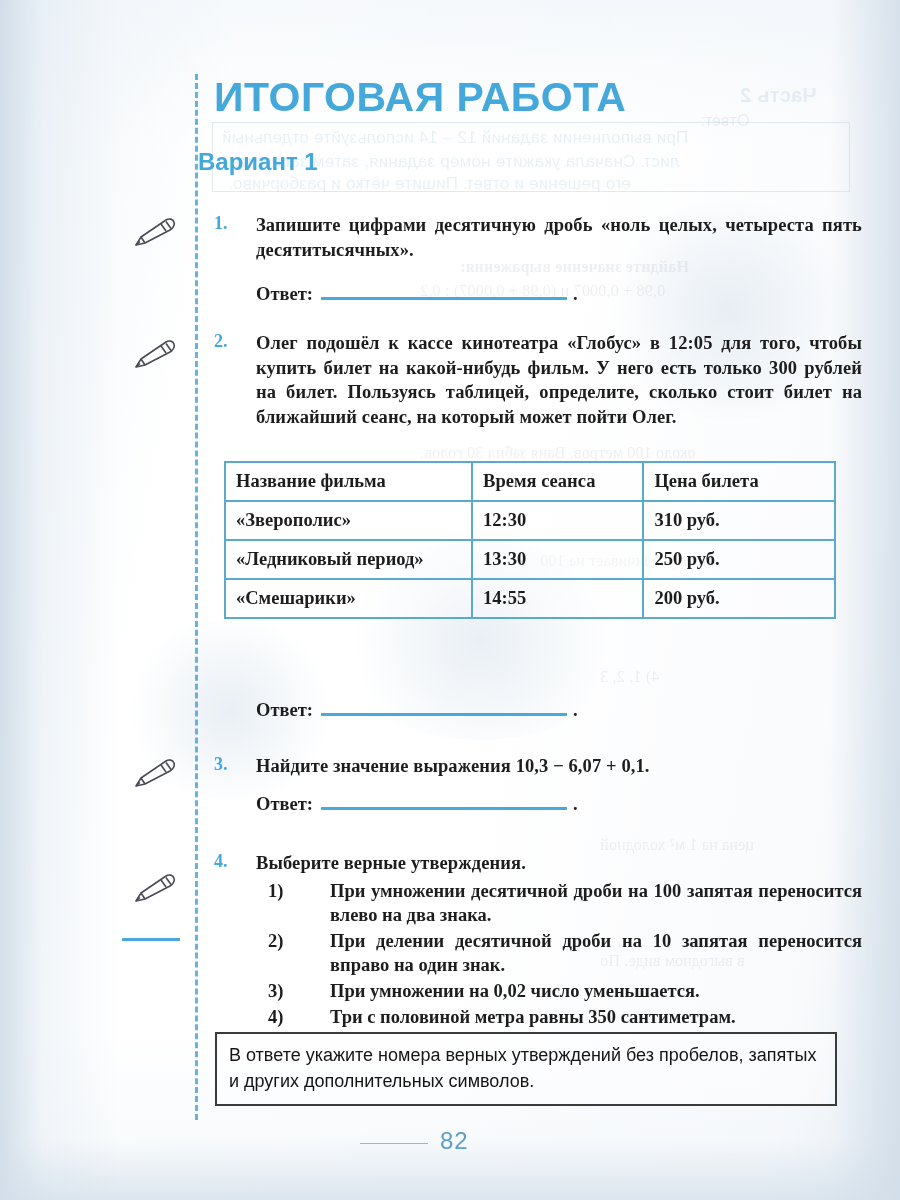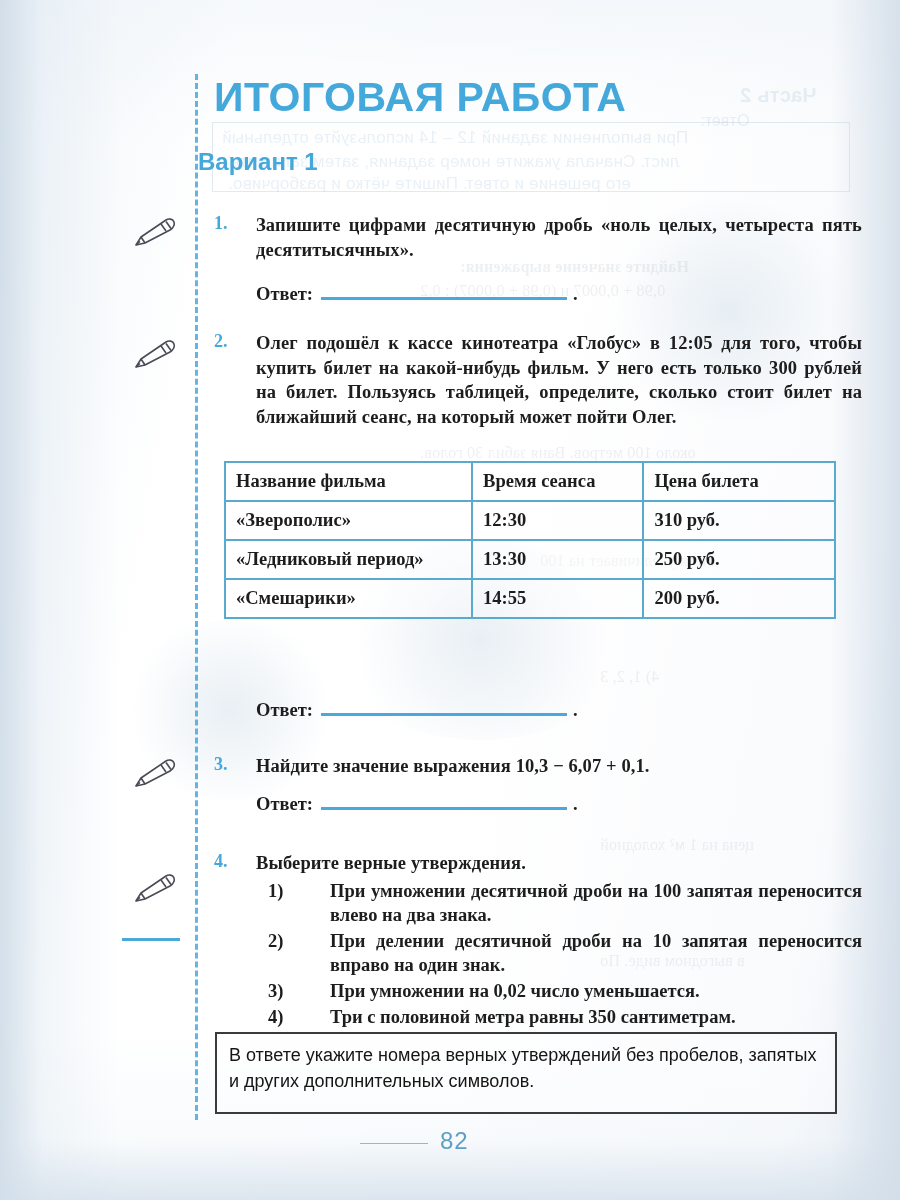--- a/index.html
+++ b/index.html
@@ -139,21 +139,21 @@
   .sublist{margin-left:42px;margin-top:3px;}
   .subitem{display:flex;font-size:18.5px;font-weight:bold;color:#1d1d1d;line-height:1.33;margin-bottom:1px;}
   .subitem .sn{width:38px;flex:0 0 38px;padding-left:12px;box-sizing:border-box;}
   .subitem .st{flex:1;text-align:justify;margin-left:36px;}
   .subitem .st.nj{text-align:left;}
 
   
   .note-box{
     position:absolute;left:215px;top:1032px;width:622px;
     border:2px solid #3b3b3b;
-    padding:9px 12px 18px 12px;
+    padding:9px 12px 10px 12px;
     box-sizing:border-box;
     font-family:"Liberation Sans", sans-serif;
     font-size:18px;
     line-height:1.42;
     color:#151515;
     background:rgba(255,255,255,0.4);
   }
 
   
   .pen{position:absolute;width:54px;height:40px;}

